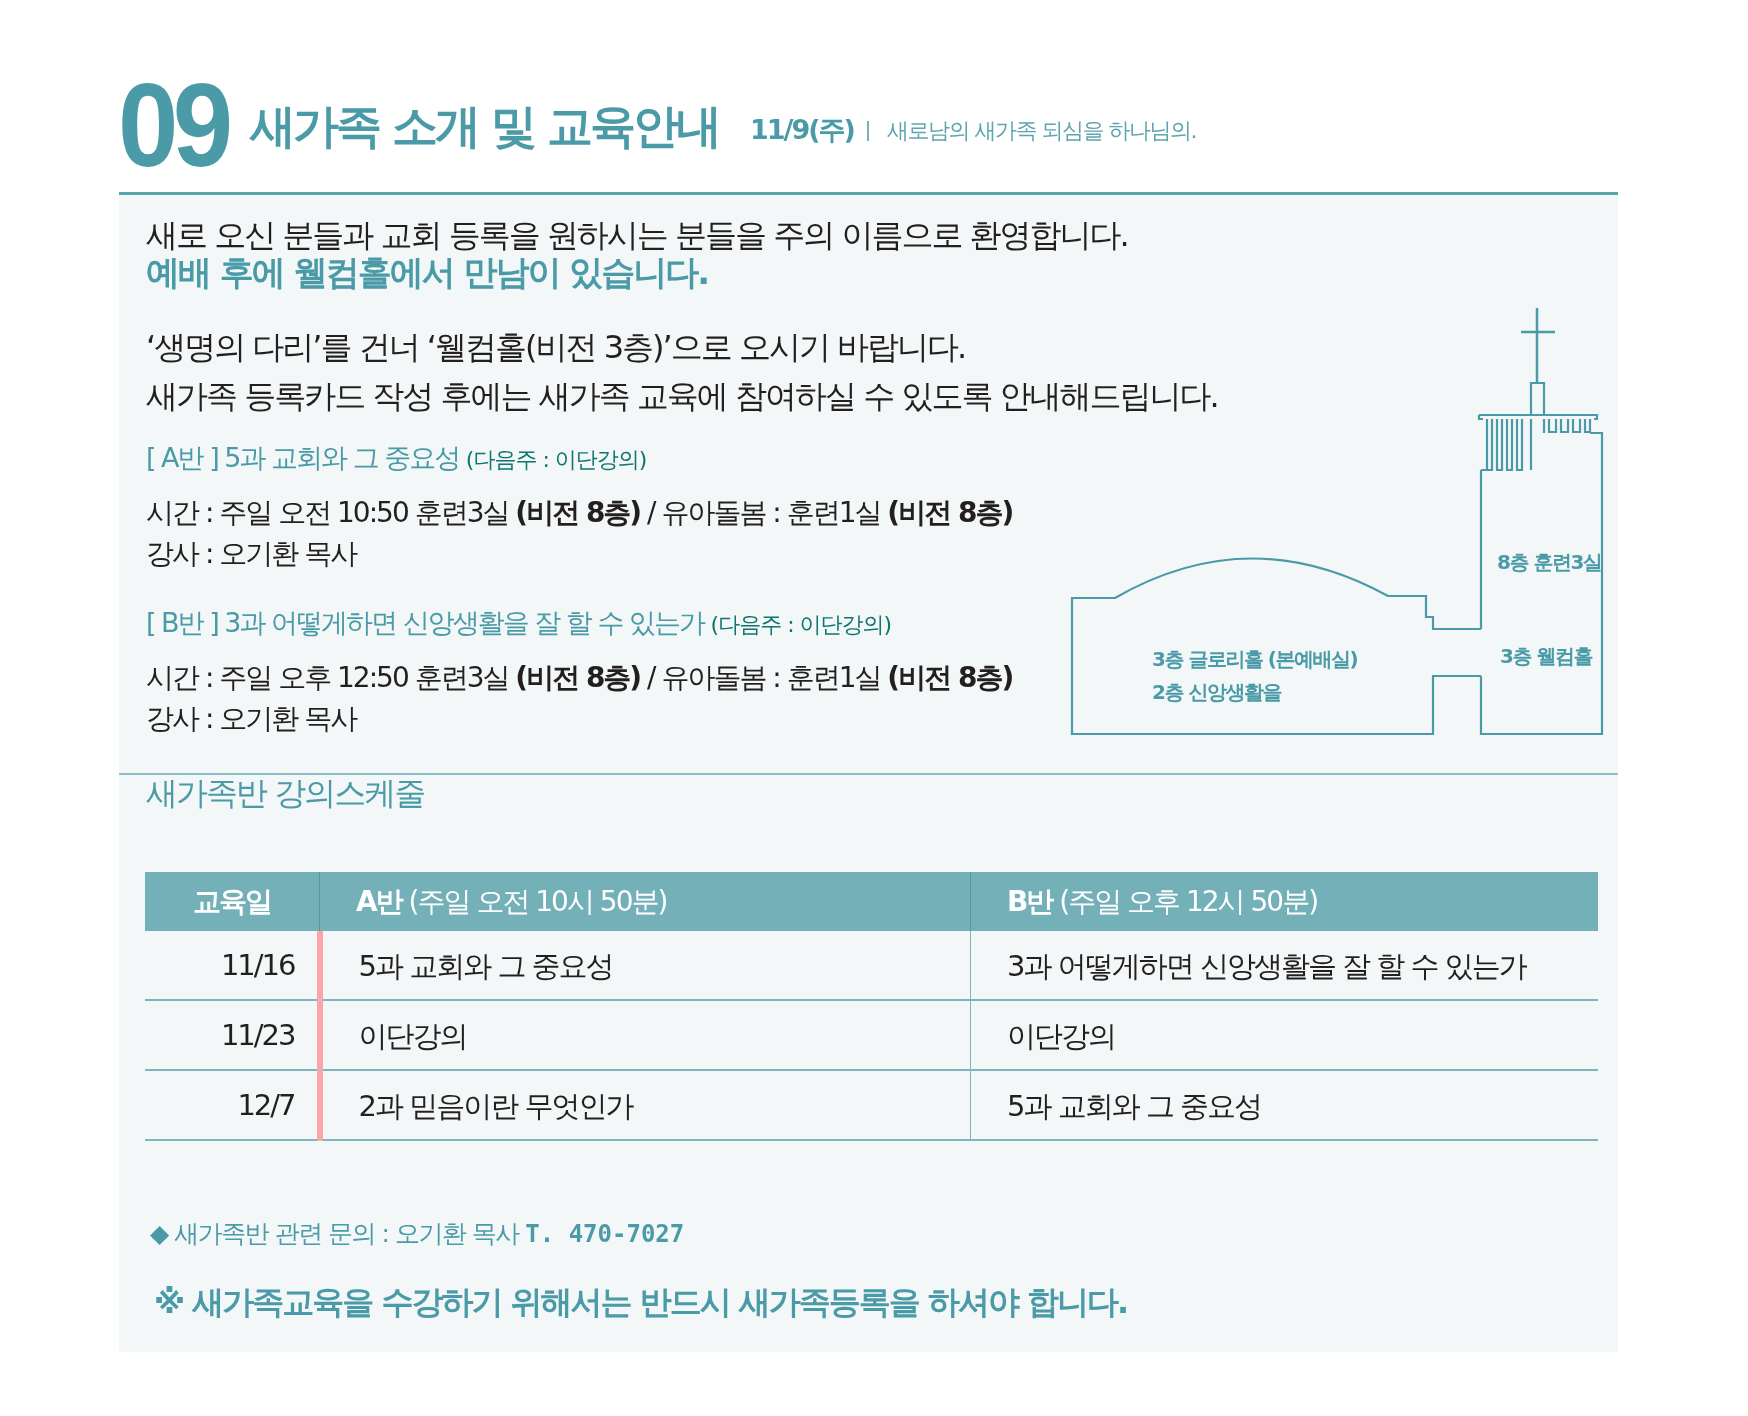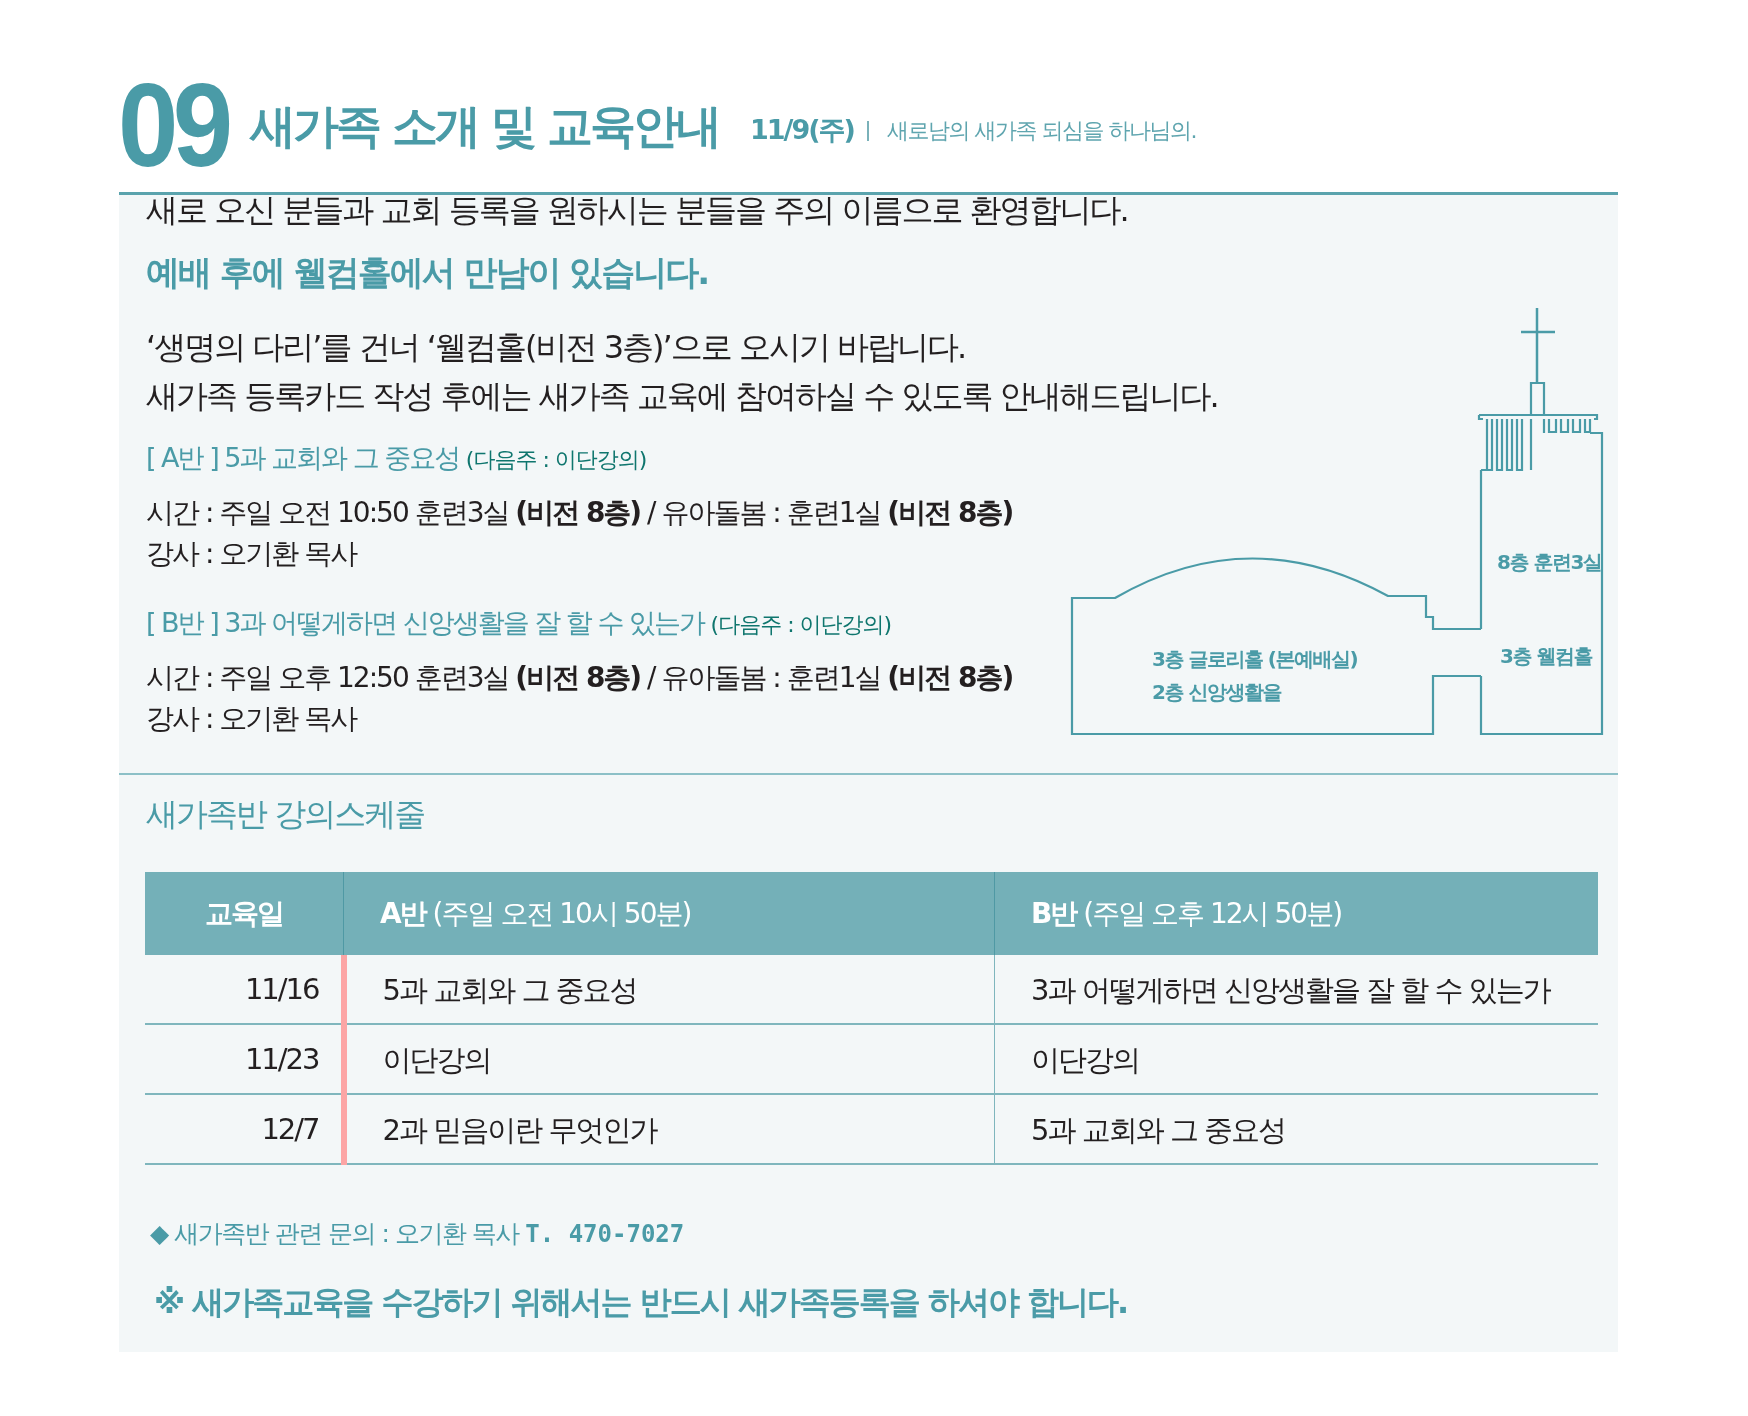--- a/index.html
+++ b/index.html
@@ -27,29 +27,29 @@
   .cls { left:146px; font-size:27px; color:#4a9ba7; letter-spacing:-2px; white-space:nowrap; }
   .cls .sub { font-size:22px; color:#0f766e; letter-spacing:-1px; }
   .line { left:146px; font-size:28px; letter-spacing:-2px; white-space:nowrap; color:#231f20; }
   .line b { font-weight:bold; }
 
   
   .bldg { left:1060px; top:300px; width:560px; height:450px; }
   .blabel { font-size:20px; font-weight:bold; color:#4a9ba7; letter-spacing:-1.5px; white-space:nowrap; }
 
   
-  .sched-title { left:146px; top:793px; font-size:32px; color:#4a9ba7; letter-spacing:-2px; white-space:nowrap; }
+  .sched-title { left:146px; top:772px; font-size:32px; color:#4a9ba7; letter-spacing:-2px; white-space:nowrap; }
   table.sched {
     position:absolute; left:145px; top:872px; width:1453px; border-collapse:collapse;
   }
   table.sched th {
     background:#74b0b8; color:#ffffff; font-weight:normal; font-size:28px; height:59px;
     text-align:left; padding:0 0 0 36px; letter-spacing:-2px; white-space:nowrap;
   }
-  table.sched th.c0 { text-align:center; padding:12px; width:174px; border-right:1px solid #4f99a4; }
+  table.sched th.c0 { text-align:center; padding:0; width:174px; border-right:1px solid #4f99a4; }
   table.sched th.c1 { width:614px; border-right:1px solid #4f99a4; }
   table.sched th b { font-weight:bold; }
   table.sched td {
     height:64px; border-bottom:2px solid #7fb6bd; font-size:29px; letter-spacing:-2px;
     padding:4px 0 0 36px; white-space:nowrap; color:#231f20;
   }
   table.sched td.c0 { text-align:right; padding:0 22px 0 0; border-right:6px solid #fca5a5; }
   table.sched td.c1 { border-right:1px solid #7fb6bd; }
 
   .contact { left:150px; top:1217px; font-size:25px; color:#4a9ba7; letter-spacing:-1.5px; white-space:nowrap; }
@@ -61,21 +61,21 @@
 
 <div class="abs num">09</div>
 <div class="abs title">새가족 소개 및 교육안내</div>
 <div class="abs date">11/9(주)</div>
 <div class="abs sep"></div>
 <div class="abs welcome">새로남의 새가족 되심을 하나님의.</div>
 <div class="abs rule"></div>
 
 <div class="abs panel"></div>
 
-<div class="abs p" style="top:189px;text-align:center;">새로 오신 분들과 교회 등록을 원하시는 분들을 주의 이름으로 환영합니다.</div>
+<div class="abs p" style="top:214px;text-align:center;">새로 오신 분들과 교회 등록을 원하시는 분들을 주의 이름으로 환영합니다.</div>
 <div class="abs p hl" style="top:250px;">예배 후에 웰컴홀에서 만남이 있습니다.</div>
 <div class="abs p" style="top:326px;">‘생명의 다리’를 건너 ‘웰컴홀(비전 3층)’으로 오시기 바랍니다.</div>
 <div class="abs p" style="top:375px;">새가족 등록카드 작성 후에는 새가족 교육에 참여하실 수 있도록 안내해드립니다.</div>
 
 <div class="abs cls" style="top:440px;">
   <span>[ A반 ] 5과 교회와 그 중요성</span>
   <span class="sub">(다음주 : 이단강의)</span>
 </div>
 <div class="abs line" style="top:494px;">
   <span>시간 : 주일 오전 10:50 훈련3실 </span><b>(비전 8층)</b><span>  / 유아돌봄 : 훈련1실 </span><b>(비전 8층)</b>

